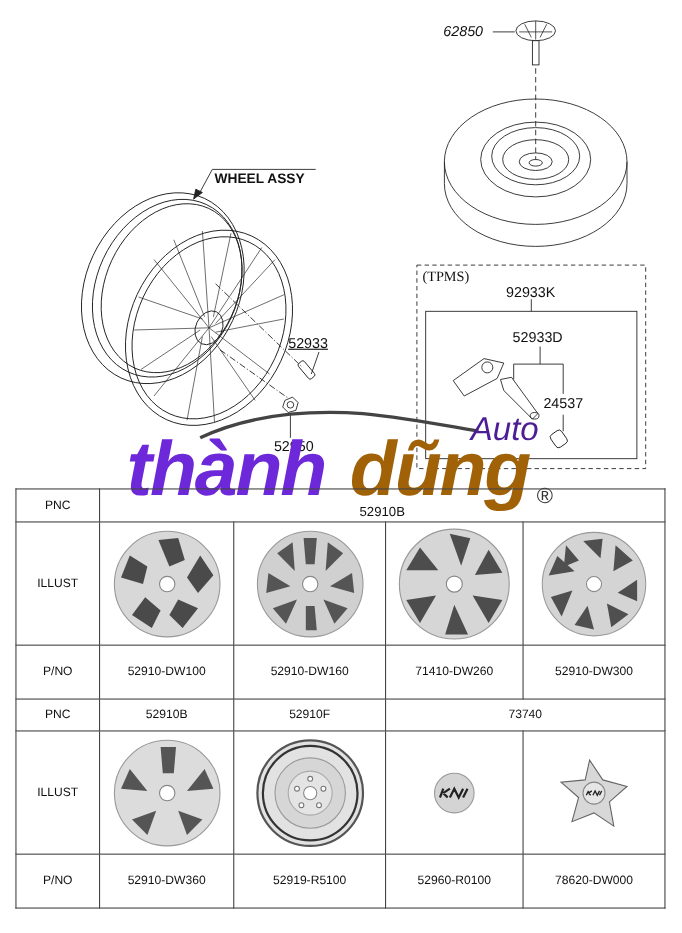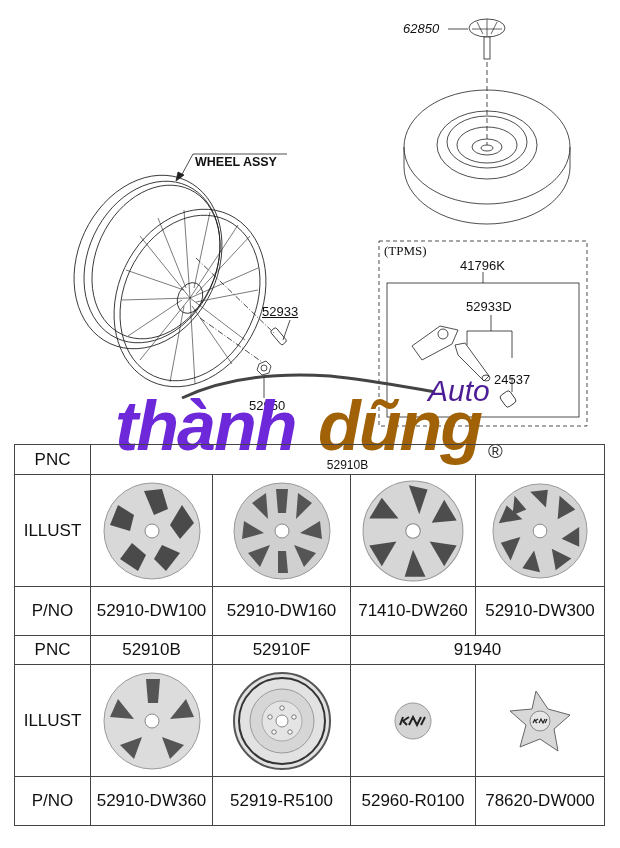--- a/index.html
+++ b/index.html
@@ -9,21 +9,21 @@
   .wheel-assy{font-weight:bold;font-size:12.5px;}
   svg.diagram{position:absolute;left:0;top:0;}
   
   .wm{position:absolute;font-style:italic;font-weight:900;white-space:nowrap;}
   .wm-thanh{left:115px;top:386px;font-size:70px;color:#6d28d9;letter-spacing:-2px;}
   .wm-dung{left:318px;top:386px;font-size:70px;color:#a16207;letter-spacing:-2px;}
   .wm-auto{left:428px;top:374px;font-size:30px;color:#4c1d95;font-weight:normal;}
   .wm-reg{left:488px;top:440px;font-size:20px;color:#333;font-style:normal;font-weight:normal;}
   
   table.parts{position:absolute;left:14px;top:444px;border-collapse:collapse;width:590px;table-layout:fixed;}
-  table.parts td{border:1.5px solid #444;text-align:center;font-size:17px;padding:0;}
+  table.parts td{border:1.5px solid #444;text-align:center;font-size:11px;padding:0;}
   .r-pnc{height:30px;}
   .r-ill{height:112px;margin-left:10px;}
   .r-pno{height:49px;}
   .r-pnc2{height:29px;}
   .cell-img{display:flex;align-items:center;justify-content:center;height:100%;}
 </style>
 </head>
 <body>
 
 <svg class="diagram" width="620" height="440" viewBox="0 0 620 440">
@@ -103,23 +103,23 @@
 
     <rect x="502" y="392" width="12" height="14" rx="3" transform="rotate(-35 508 399)" fill="#fff"></rect>
   </g>
 </svg>
 
 <div class="lbl wheel-assy" style="left:195px;top:155px;">WHEEL ASSY</div>
 <div class="lbl" style="left:262px;top:304px;text-decoration:underline;">52933</div>
 <div class="lbl" style="left:249px;top:398px;">52950</div>
 <div class="lbl" style="left:403px;top:21px;font-style:italic;">62850</div>
 <div class="lbl" style="left:384px;top:243px;font-family:Liberation Serif, serif;">(TPMS)</div>
-<div class="lbl" style="left:460px;top:258px;">41796K</div>
+<div class="lbl" style="left:460px;top:258px;">92933K</div>
 <div class="lbl" style="left:466px;top:299px;text-align:right;">52933D</div>
-<div class="lbl" style="left:494px;top:372px;text-align:right;">24537</div>
+<div class="lbl" style="left:494px;top:359px;text-align:right;">24537</div>
 
 <svg class="abs" style="left:180px;top:370px;" width="260" height="40">
   <path d="M2 28 C40 10 90 2 150 6 C190 10 220 16 255 22" fill="none" stroke="#444" stroke-width="3"></path>
 </svg>
 <div class="wm wm-thanh">thành</div>
 <div class="wm wm-dung">dũng</div>
 <div class="wm wm-auto">Auto</div>
 <div class="wm wm-reg">®</div>
 
 <table class="parts">
@@ -211,21 +211,21 @@
     <td>52910-DW100</td>
     <td>52910-DW160</td>
     <td>71410-DW260</td>
     <td>52910-DW300</td>
   </tr>
 
   <tr class="r-pnc2">
     <td>PNC</td>
     <td>52910B</td>
     <td>52910F</td>
-    <td colspan="2">91940</td>
+    <td colspan="2">73740</td>
   </tr>
   <tr class="r-ill">
     <td>ILLUST</td>
     <td>
           <div class="cell-img">
       <svg width="100" height="100" viewBox="-50 -50 100 100">
         <circle r="48" fill="#dcdcdc" stroke="#999"></circle>
         <g fill="#555">
                 <path d="M-6 -42 L8 -42 L6 -18 L-4 -18 Z"></path>
                 <path d="M34 -22 L42 -4 L18 -2 Z"></path>

